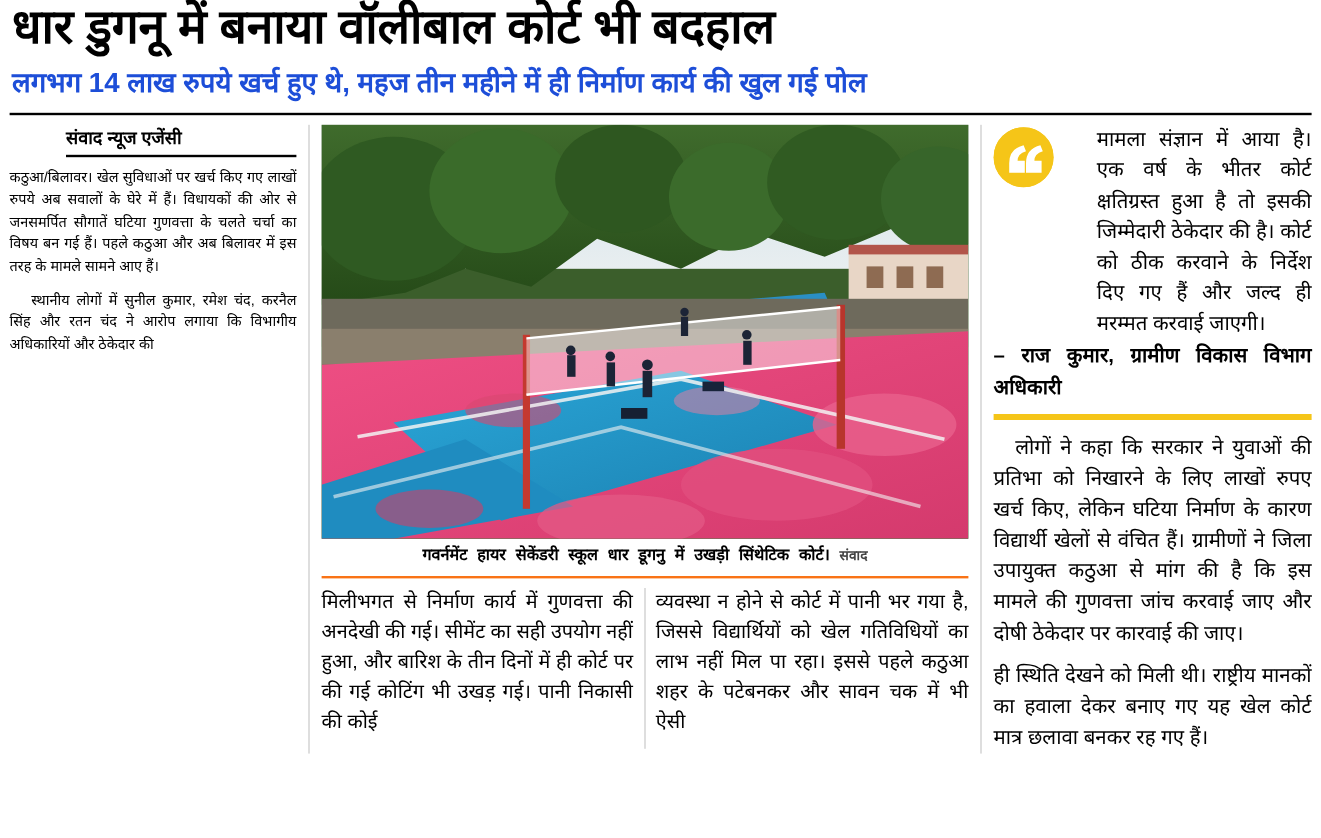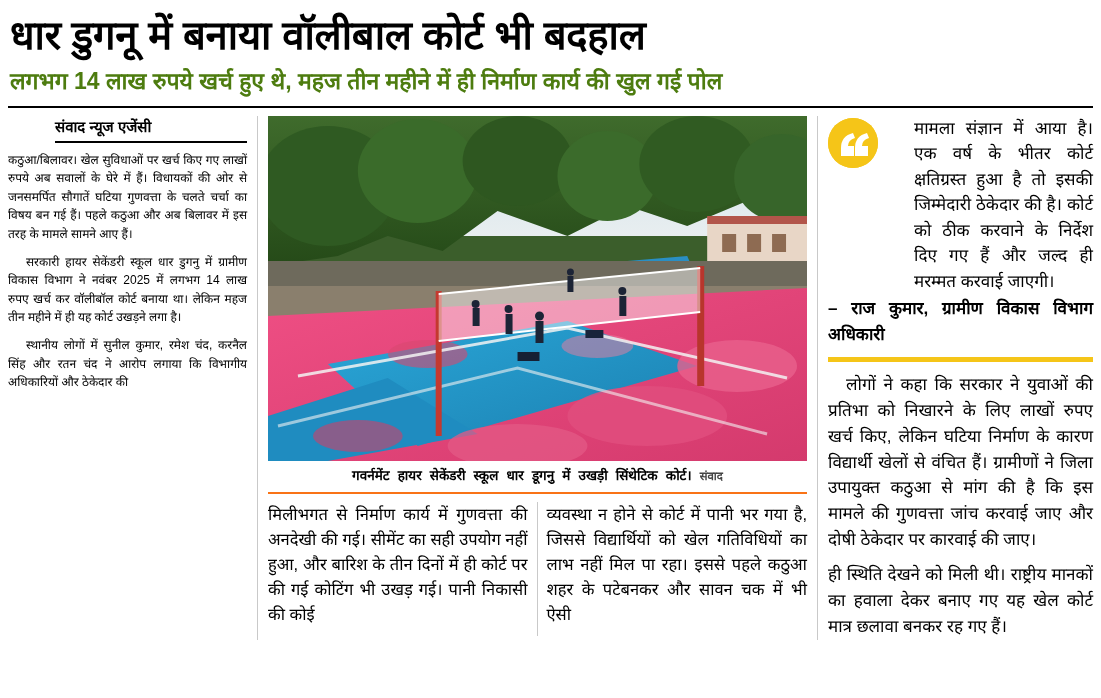--- a/index.html
+++ b/index.html
@@ -23,30 +23,30 @@
     padding: 0;
   }
 
   
   .headline {
     font-family: "Liberation Sans", sans-serif;
     font-weight: bold;
     font-size: 40px;
     line-height: 1.15;
     letter-spacing: -0.2px;
-    padding: 12px 10px 0 10px;
+    padding: 0 10px 0 10px;
     color: #000;
   }
   .subhead {
     font-family: "Liberation Sans", sans-serif;
     font-weight: bold;
     font-size: 23px;
     line-height: 1.2;
     padding: 10px 10px 0 10px;
-    color: #4d7c0f;
+    color: #1d4ed8;
   }
   .rule {
     margin: 10px 8px 0 8px;
     height: 2px;
     background: #000;
   }
 
   
   .body-grid {
     display: flex;
@@ -184,21 +184,20 @@
 
   <div class="headline">धार डुगनू में बनाया वॉलीबाल कोर्ट भी बदहाल</div>
   <div class="subhead">लगभग 14 लाख रुपये खर्च हुए थे, महज तीन महीने में ही निर्माण कार्य की खुल गई पोल</div>
   <div class="rule"></div>
 
   <div class="body-grid">
 
     <div class="col-left">
       <div class="byline">संवाद न्यूज एजेंसी</div>
       <p class="para">कठुआ/बिलावर। खेल सुविधाओं पर खर्च किए गए लाखों रुपये अब सवालों के घेरे में हैं। विधायकों की ओर से जनसमर्पित सौगातें घटिया गुणवत्ता के चलते चर्चा का विषय बन गई हैं। पहले कठुआ और अब बिलावर में इस तरह के मामले सामने आए हैं।</p>
-      <p class="para indent">सरकारी हायर सेकेंडरी स्कूल धार डुगनु में ग्रामीण विकास विभाग ने नवंबर 2025 में लगभग 14 लाख रुपए खर्च कर वॉलीबॉल कोर्ट बनाया था। लेकिन महज तीन महीने में ही यह कोर्ट उखड़ने लगा है।</p>
       <p class="para indent">स्थानीय लोगों में सुनील कुमार, रमेश चंद, करनैल सिंह और रतन चंद ने आरोप लगाया कि विभागीय अधिकारियों और ठेकेदार की</p>
     </div>
 
     <div class="col-mid">
       <div class="photo-wrap">
         <div class="photo">
           <svg viewBox="0 0 540 345" preserveAspectRatio="none">
             <defs>
               <linearGradient id="skyG" x1="0" y1="0" x2="0" y2="1">
                 <stop offset="0%" stop-color="#cfe0ea"></stop>

